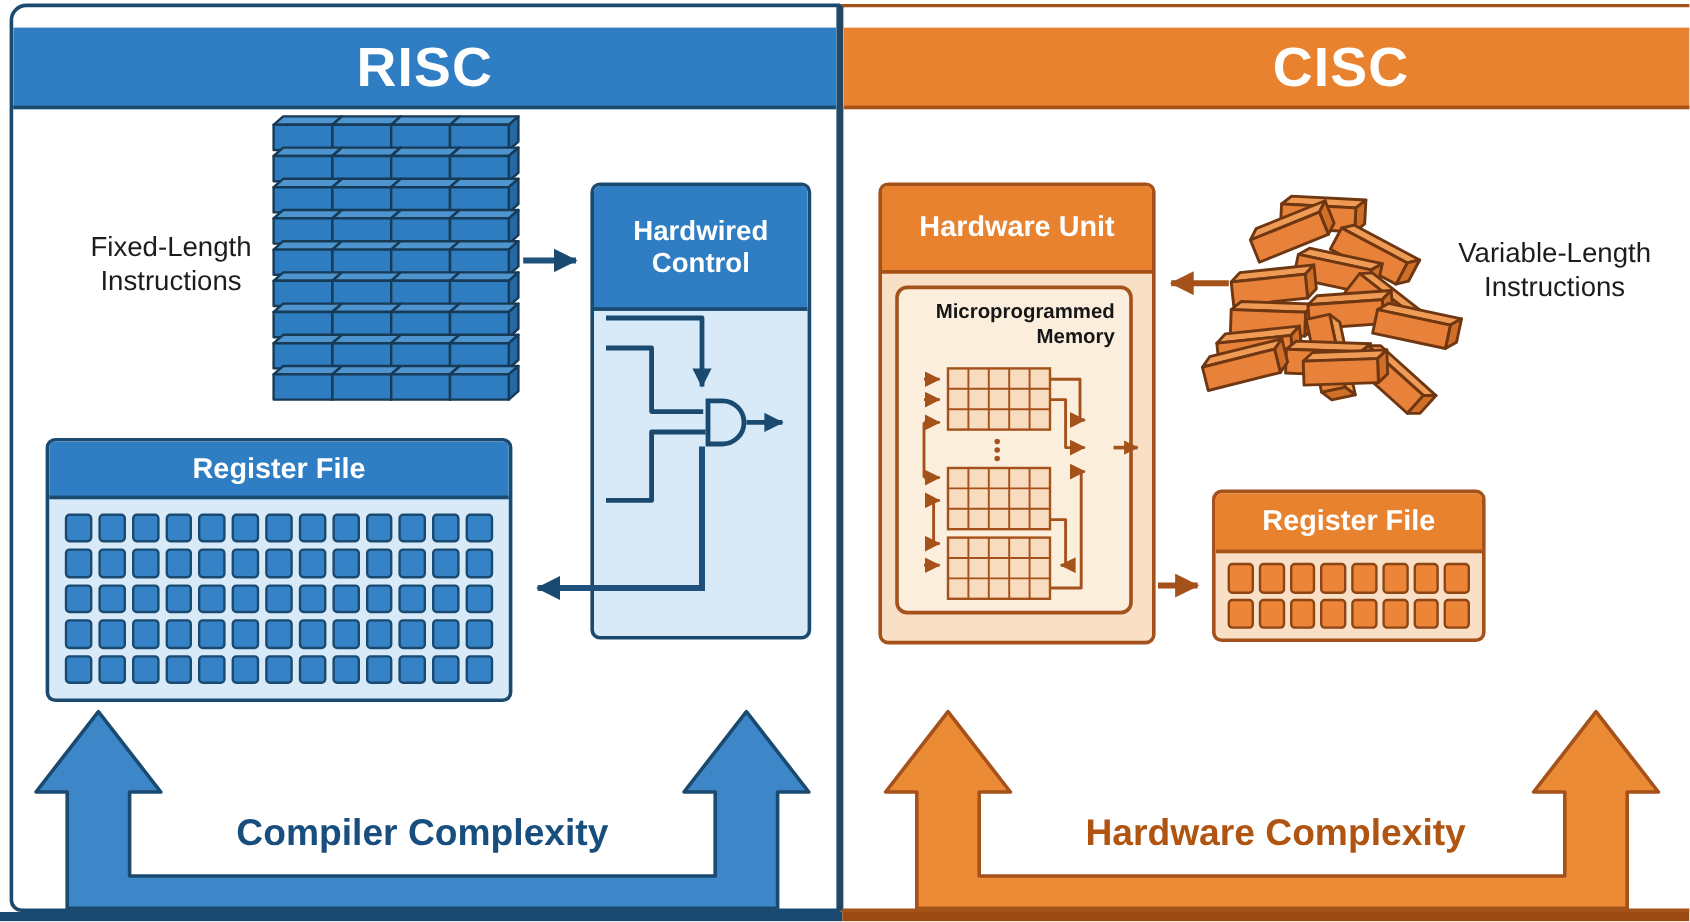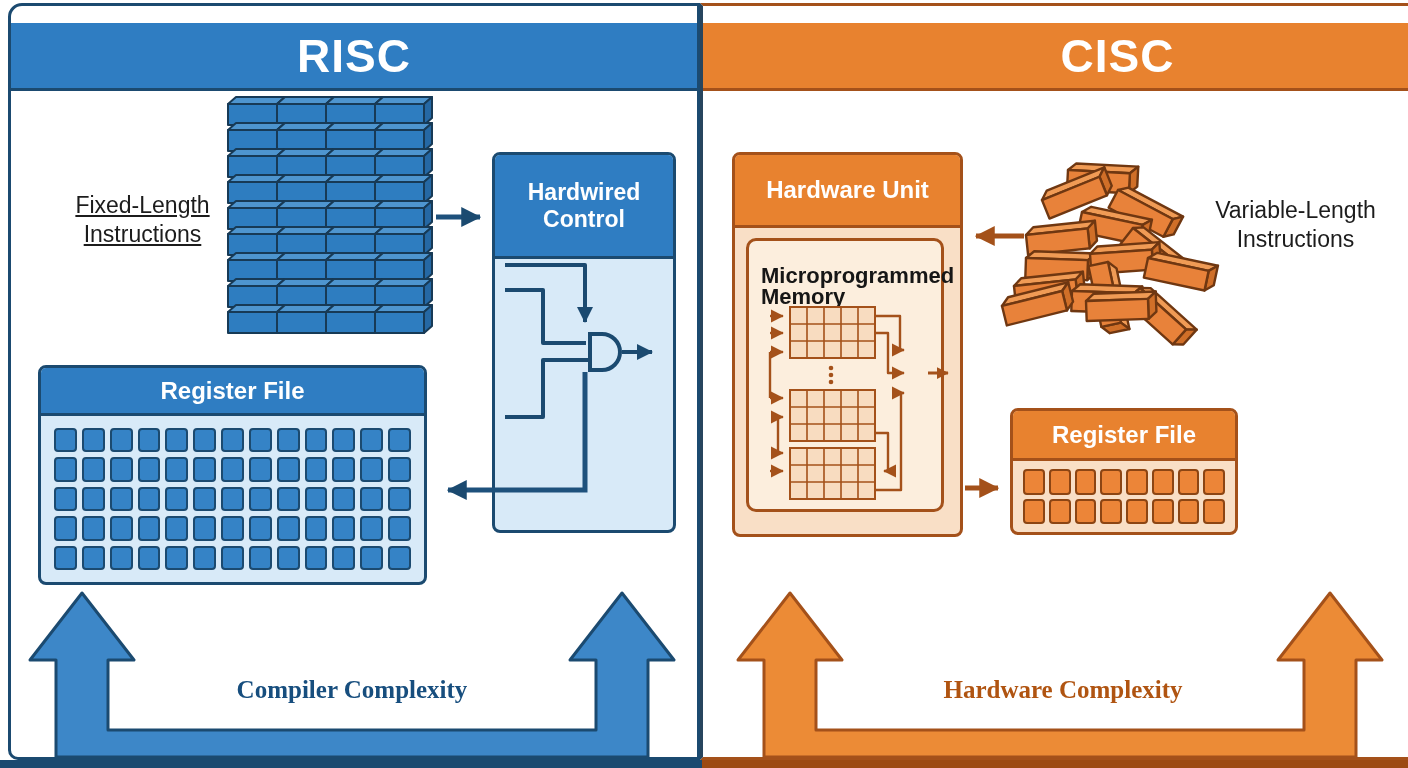--- a/index.html
+++ b/index.html
@@ -30,36 +30,36 @@
 
   .rf1{left:38px;top:365px;width:389px;height:220px;}
   .rf1 .box-header{height:45px;font-size:24px;}
   .rf1 .grid{padding:12px 13px;gap:5px;height:calc(100% - 48px);box-sizing:border-box;}
   .rf1 .cell{background:#3583C6;border:2px solid #1B4A70;border-radius:4px;}
 
   .cu-box{left:732px;top:152px;width:231px;height:385px;}
   .cu-box .box-header{height:70px;font-size:24px;}
   .mem-box{position:absolute;left:746px;top:238px;width:198px;height:274px;box-sizing:border-box;
            border:3px solid #A4511A;border-radius:10px;background:#FCEEDD;z-index:3;}
-  .mem-title{margin-top:24px;text-align:left;font-size:22px;line-height:21px;
+  .mem-title{margin-top:8px;text-align:right;font-size:17px;line-height:21px;
              font-weight:bold;color:#161616;padding:0 12px;}
 
   .rf2{left:1010px;top:408px;width:228px;height:127px;}
   .rf2 .box-header{height:47px;font-size:24px;}
   .rf2 .grid{padding:8px 10px;gap:4px;height:calc(100% - 50px);box-sizing:border-box;}
   .rf2 .cell{background:#EC8538;border:2px solid #8C4513;border-radius:4px;}
 
   .grid{display:grid;}
 
   .side-label{position:absolute;text-align:center;font-size:23px;line-height:29px;color:#1C1C1C;z-index:2;}
-  .label-fixed{left:35px;top:191px;width:215px;text-decoration:underline;}
+  .label-fixed{left:35px;top:191px;width:215px;}
   .label-var{left:1188px;top:196px;width:215px;}
 
   .complexity{position:absolute;top:676px;width:420px;text-align:center;
-              font-size:25px;font-weight:bold;z-index:6;font-family:Liberation Serif, serif;}
+              font-size:31px;font-weight:bold;z-index:6;}
   .complexity.blue{left:142px;color:#174E7E;}
   .complexity.orange{left:853px;color:#B05411;}
 
   svg.overlay{position:absolute;left:0;top:0;z-index:5;pointer-events:none;}
   .btop{fill:#4E95CF;stroke:#173A56;stroke-width:2;stroke-linejoin:round;}
   .bside{fill:#2568A4;stroke:#173A56;stroke-width:2;stroke-linejoin:round;}
   .bfront{fill:#2E7DC0;stroke:#173A56;stroke-width:2;stroke-linejoin:round;}
   .otop{fill:#F09B55;stroke:#6F3711;stroke-width:2.4;stroke-linejoin:round;}
   .oside{fill:#D06F28;stroke:#6F3711;stroke-width:2.4;stroke-linejoin:round;}
   .ofront{fill:#E8823A;stroke:#6F3711;stroke-width:2.4;stroke-linejoin:round;}

